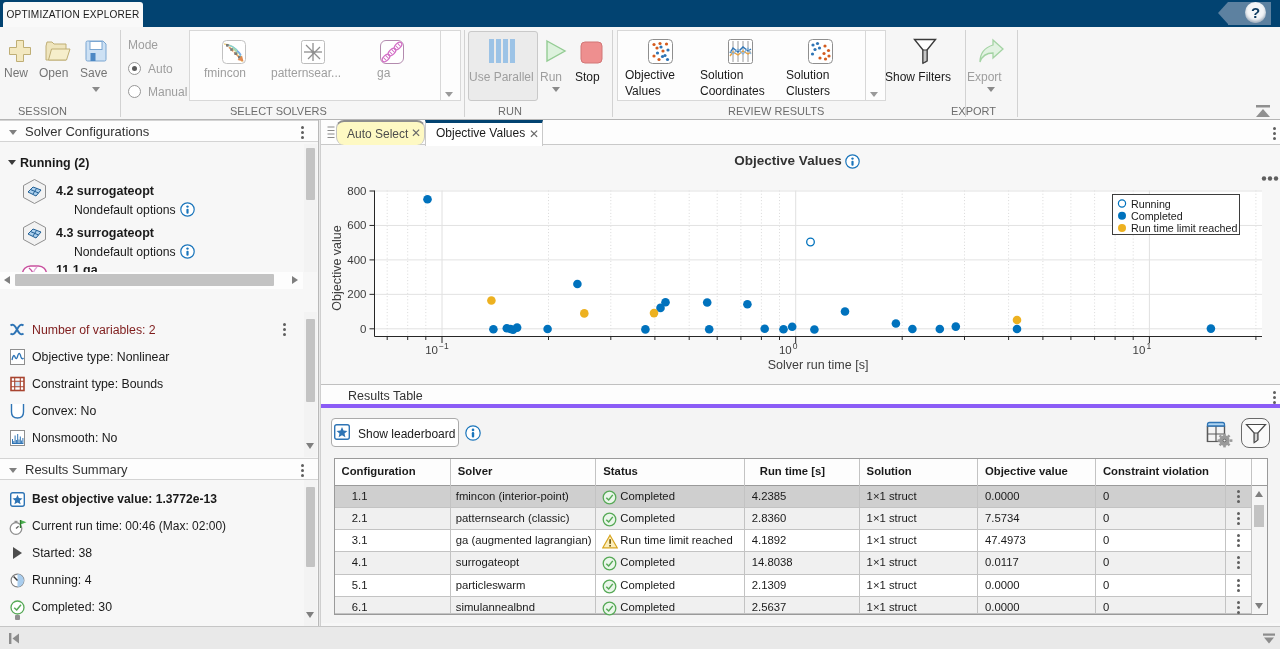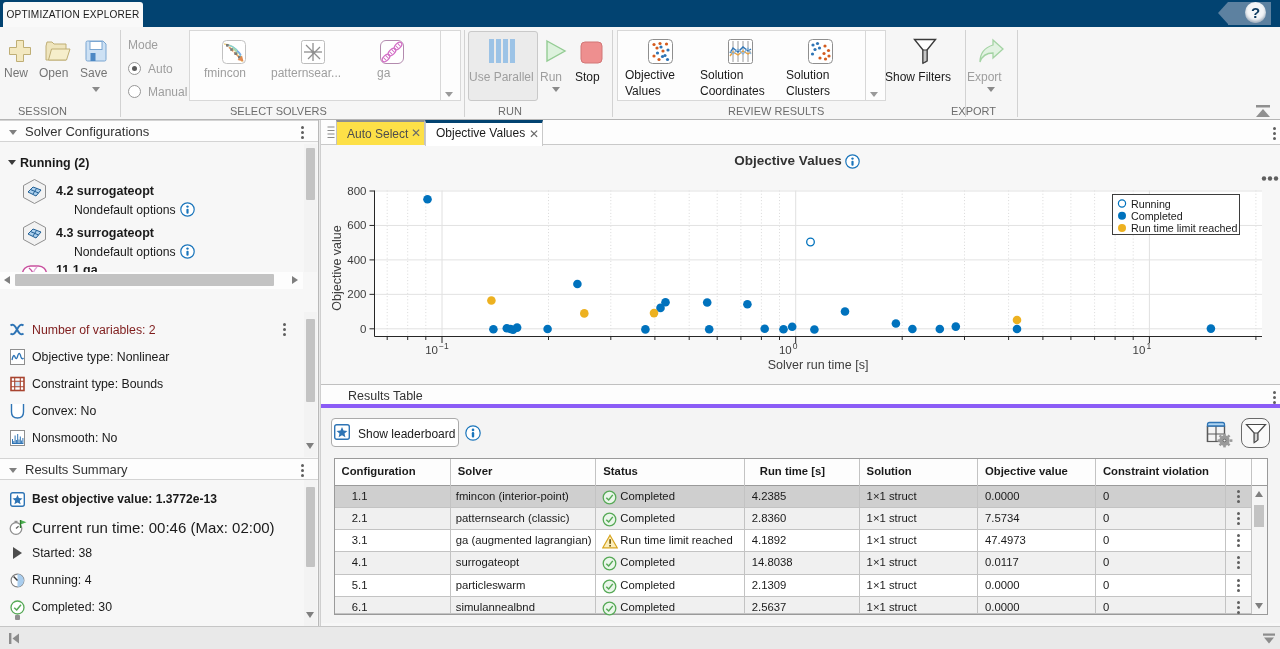--- a/index.html
+++ b/index.html
@@ -28,21 +28,21 @@
 .lph .t { position:absolute; left:25px; top:3px; font-size:13px; color:#333; }
 .kebab { position:absolute; width:3px; color:#5f5f5f; }
 .kebab i { display:block; width:3px; height:3px; border-radius:50%; background:#5f5f5f; margin-bottom:2px; }
 .vtrack { position:absolute; width:13px; background:#f3f3f3; }
 .vthumb { position:absolute; width:9px; border-radius:1px; background:#c3c3c3; }
 .sarrow { position:absolute; width:0; height:0; }
 
 #rightpanel { position:absolute; left:321px; top:120px; width:959px; height:506px; background:#f7f7f7; }
 #tabbar { position:absolute; left:0; top:0; width:959px; height:25px; background:#fdfdfd; border-bottom:1px solid #c9c9c9; }
 .dtab { position:absolute; top:0; height:25px; font-size:12px; }
-#tab1 { left:15px; width:89px; background:#fde047; border-top:2px solid #8e8e8e; border-left:1px solid #c2c2c2; border-right:1px solid #c2c2c2; color:#4d4d4d; }
+#tab1 { left:15px; width:89px; background:#fef9c3; border-top:2px solid #8e8e8e; border-left:1px solid #c2c2c2; border-right:1px solid #c2c2c2; color:#4d4d4d;border-radius:8px; }
 #tab2 { left:104px; width:118px; background:#ffffff; border-top:3px solid #024371; border-right:1px solid #c9c9c9; border-left:1px solid #c9c9c9; color:#1a1a1a; height:26px; }
 .dtab .lbl { position:absolute; left:10px; top:5px; }
 #tab2 .lbl { top:3px; }
 .dtab .x { position:absolute; right:3px; top:4px; font-size:12px; color:#6a6a6a; }
 
 #rtheader { position:absolute; left:0; top:264px; width:959px; height:24px; background:#fdfdfd; border-top:1px solid #c0c0c0; border-bottom:4px solid #8b5cf6; }
 #rtbody { position:absolute; left:0; top:288px; width:959px; height:215px; background:#f4f4f4; }
 #statusbar { position:absolute; left:0; top:626px; width:1280px; height:23px; background:#e9e9e9; border-top:1px solid #c6c6c6; }
 #vsplit { position:absolute; left:318px; top:120px; width:3px; height:529px; background:#e8e8e8; border-left:1px solid #b9b9b9; border-right:1px solid #cfcfcf; }
 .cell { position:absolute; font-size:11.3px; color:#1a1a1a; white-space:nowrap; }
@@ -344,21 +344,21 @@
       <path d="M7.5 2.8 L8.9 6.1 L12.5 6.4 L9.8 8.8 L10.6 12.3 L7.5 10.4 L4.4 12.3 L5.2 8.8 L2.5 6.4 L6.1 6.1 Z" fill="#2e74b5"></path>
     </svg>
   <div class="abs" style="left:32px;top:372px;font-size:12.1px;font-weight:bold;color:#1a1a1a;">Best objective value: 1.3772e-13</div>
   <svg class="abs" style="left:9px;top:399px" width="18" height="16">
       <circle cx="7" cy="9.5" r="5.8" fill="#fff" stroke="#8f8f8f" stroke-width="1.3"></circle>
       <rect x="5.5" y="1.8" width="3" height="2.2" fill="#8f8f8f"></rect>
       <path d="M7 9.5 L9.6 7.2" stroke="#5f5f5f" stroke-width="1.2" fill="none"></path>
       <path d="M11.5 1 L17.5 3.2 L11.5 5.4 Z" fill="#4caf50"></path>
       <path d="M11.5 1 V9" stroke="#2c7a2c" stroke-width="1.3"></path>
     </svg>
-  <div class="abs" style="left:32px;top:399px;font-size:15px;color:#1a1a1a;">Current run time: 00:46 (Max: 02:00)</div>
+  <div class="abs" style="left:32px;top:399px;font-size:12px;color:#1a1a1a;">Current run time: 00:46 (Max: 02:00)</div>
   <div class="abs" style="left:13px;top:427px;width:0;height:0;border-top:6px solid transparent;border-bottom:6px solid transparent;border-left:9px solid #4d4d4d;"></div>
   <div class="abs" style="left:32px;top:426px;font-size:12.3px;color:#1a1a1a;">Started: 38</div>
   <svg class="abs" style="left:10px;top:453px" width="15" height="15">
       <circle cx="7.5" cy="7.5" r="6.4" fill="#fff" stroke="#7f7f7f" stroke-width="1.1"></circle>
       <path d="M7.5 1.1 A6.4 6.4 0 0 1 7.5 13.9 Z" fill="#a9cdee"></path>
       <path d="M7.5 7.5 L3.6 3.4" stroke="#3a3a3a" stroke-width="1.4" fill="none"></path>
     </svg>
   <div class="abs" style="left:32px;top:453px;font-size:12.3px;color:#1a1a1a;">Running: 4</div>
   <svg class="abs" style="left:10px;top:480px" width="15" height="15">
       <circle cx="7.5" cy="7.5" r="6.5" fill="#fff" stroke="#56a956" stroke-width="1.3"></circle>

